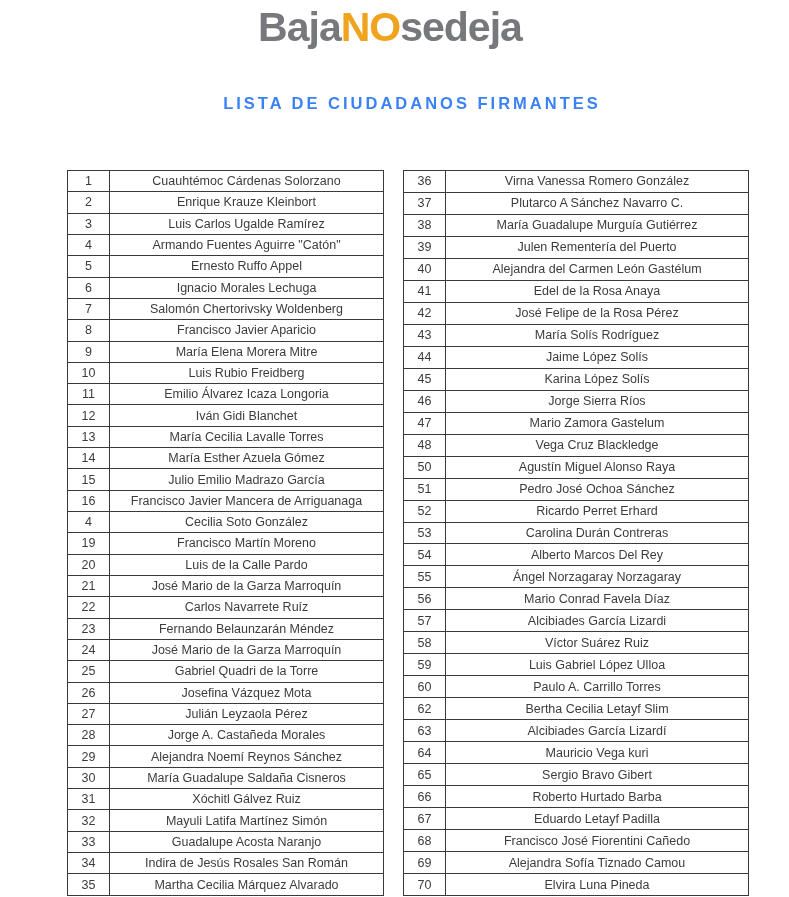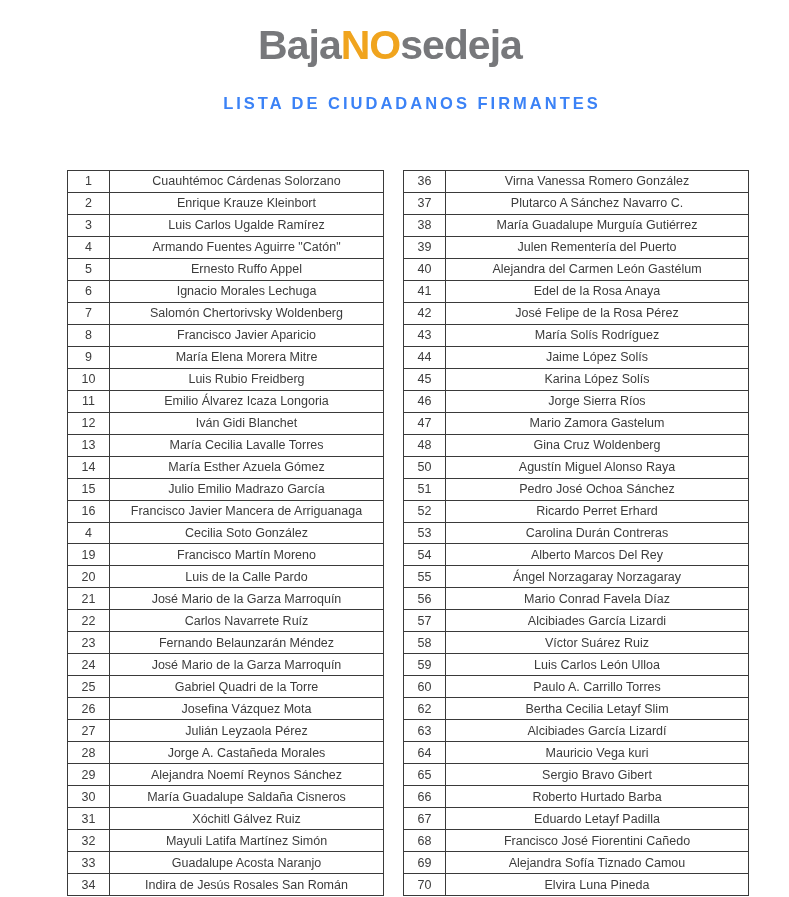--- a/index.html
+++ b/index.html
@@ -5,21 +5,21 @@
   * { margin: 0; padding: 0; box-sizing: border-box; }
   html, body { background: #ffffff; }
   body {
     width: 789px; height: 897px;
     position: relative;
     font-family: "Liberation Sans", sans-serif;
     overflow: hidden;
   }
   .logo {
     position: absolute;
-    top: 22px; left: 0; width: 780px;
+    top: 4px; left: 0; width: 780px;
     text-align: center;
     font-size: 41px;
     font-weight: bold;
     letter-spacing: -1px;
     user-select: none;
   }
   .logo .gray   { color: #77787b; }
   .logo .orange { color: #f0a41e; }
   .page-title {
     position: absolute;
@@ -188,20 +188,24 @@
         <td>Mayuli Latifa Martínez Simón</td>
       </tr>
       <tr>
         <td class="num">33</td>
         <td>Guadalupe Acosta Naranjo</td>
       </tr>
       <tr>
         <td class="num">34</td>
         <td>Indira de Jesús Rosales San Román</td>
       </tr>
+      <tr>
+        <td class="num">35</td>
+        <td>Martha Cecilia Márquez Alvarado</td>
+      </tr>
     </tbody>
 </table>
 
 <table class="sign-table" id="right-table">
   <tbody>
       <tr>
         <td class="num">36</td>
         <td>Virna Vanessa Romero González</td>
       </tr>
       <tr>
@@ -243,21 +247,21 @@
       <tr>
         <td class="num">46</td>
         <td>Jorge Sierra Ríos</td>
       </tr>
       <tr>
         <td class="num">47</td>
         <td>Mario Zamora Gastelum</td>
       </tr>
       <tr>
         <td class="num">48</td>
-        <td>Gina Cruz Woldenberg</td>
+        <td>Vega Cruz Blackledge</td>
       </tr>
       <tr>
         <td class="num">50</td>
         <td>Agustín Miguel Alonso Raya</td>
       </tr>
       <tr>
         <td class="num">51</td>
         <td>Pedro José Ochoa Sánchez</td>
       </tr>
       <tr>
@@ -283,21 +287,21 @@
       <tr>
         <td class="num">57</td>
         <td>Alcibiades García Lizardi</td>
       </tr>
       <tr>
         <td class="num">58</td>
         <td>Víctor Suárez Ruiz</td>
       </tr>
       <tr>
         <td class="num">59</td>
-        <td>Luis Carlos León Ulloa</td>
+        <td>Luis Gabriel López Ulloa</td>
       </tr>
       <tr>
         <td class="num">60</td>
         <td>Paulo A. Carrillo Torres</td>
       </tr>
       <tr>
         <td class="num">62</td>
         <td>Bertha Cecilia Letayf Slim</td>
       </tr>
       <tr>

